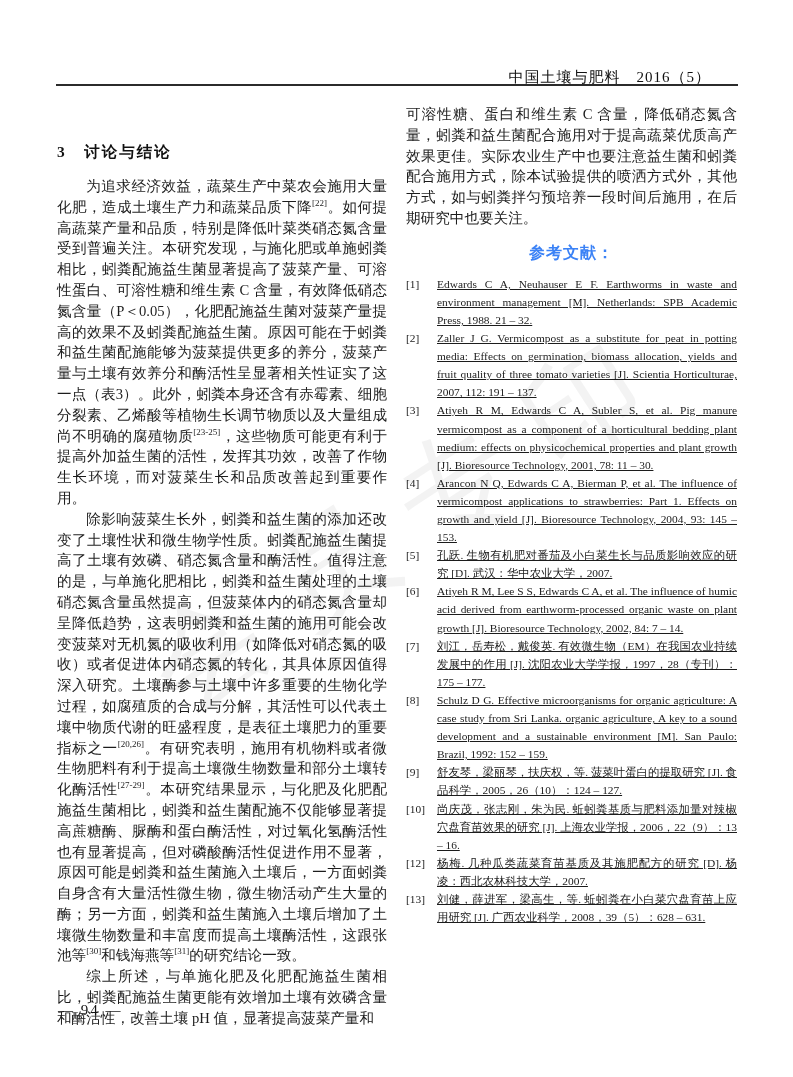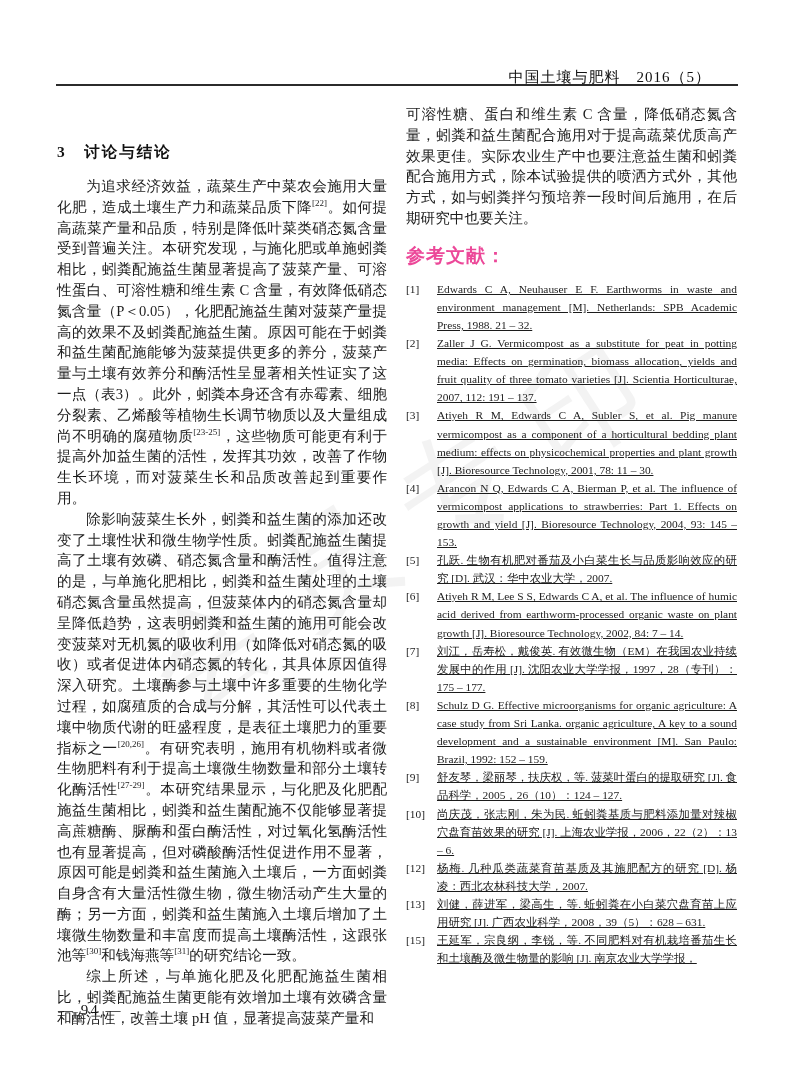--- a/index.html
+++ b/index.html
@@ -28,22 +28,22 @@
     margin:0 0 13px 0;letter-spacing:2px;
   }
   .body-para{
     margin:0;font-size:14.6px;line-height:20.8px;
     text-align:justify;text-indent:2em;color:#1c1c1c;
   }
   .body-para.no-indent{text-indent:0;margin-top:12px;}
   .body-para sup{font-size:9px;line-height:0;vertical-align:super;}
   
   .refs-heading{
-    font-size:19px;font-weight:bold;color:#ec4899;
-    margin:14px 0 11px 0;letter-spacing:1px;
+    font-size:16px;font-weight:bold;color:#3b82f6;
+    margin:14px 0 11px 0;letter-spacing:1px;text-align:center;
   }
   .ref-item{display:flex;font-size:11.4px;line-height:18.1px;}
   .ref-num{flex:none;width:31px;color:#1c1c1c;}
   .ref-text{flex:1;text-align:justify;color:#1c1c1c;text-decoration:underline;}
   
   .page-number{
     position:absolute;left:58px;top:1002px;
     font-size:15px;letter-spacing:2px;color:#111;font-family:Liberation Serif, serif;
   }
   
@@ -108,32 +108,28 @@
         <div class="ref-item">
           <span class="ref-num">[8]</span>
           <span class="ref-text">Schulz D G. Effective microorganisms for organic agriculture: A case study from Sri Lanka. organic agriculture, A key to a sound development and a sustainable environment [M]. San Paulo: Brazil, 1992: 152 – 159.</span>
         </div>
         <div class="ref-item">
           <span class="ref-num">[9]</span>
           <span class="ref-text">舒友琴，梁丽琴，扶庆权，等. 菠菜叶蛋白的提取研究 [J]. 食品科学，2005，26（10）：124 – 127.</span>
         </div>
         <div class="ref-item">
           <span class="ref-num">[10]</span>
-          <span class="ref-text">尚庆茂，张志刚，朱为民. 蚯蚓粪基质与肥料添加量对辣椒穴盘育苗效果的研究 [J]. 上海农业学报，2006，22（2）：13 – 6.</span>
+          <span class="ref-text">尚庆茂，张志刚，朱为民. 蚯蚓粪基质与肥料添加量对辣椒穴盘育苗效果的研究 [J]. 上海农业学报，2006，22（9）：13 – 16.</span>
         </div>
         <div class="ref-item">
           <span class="ref-num">[12]</span>
           <span class="ref-text">杨梅. 几种瓜类蔬菜育苗基质及其施肥配方的研究 [D]. 杨凌：西北农林科技大学，2007.</span>
         </div>
         <div class="ref-item">
           <span class="ref-num">[13]</span>
           <span class="ref-text">刘健，薛进军，梁高生，等. 蚯蚓粪在小白菜穴盘育苗上应用研究 [J]. 广西农业科学，2008，39（5）：628 – 631.</span>
         </div>
-        <div class="ref-item">
-          <span class="ref-num">[15]</span>
-          <span class="ref-text">王延军，宗良纲，李锐，等. 不同肥料对有机栽培番茄生长和土壤酶及微生物量的影响 [J]. 南京农业大学学报，</span>
-        </div>
       </div>
   </div>
 
   <div class="page-number">— 94 —</div>
 
 </div>
 
 </body></html>

